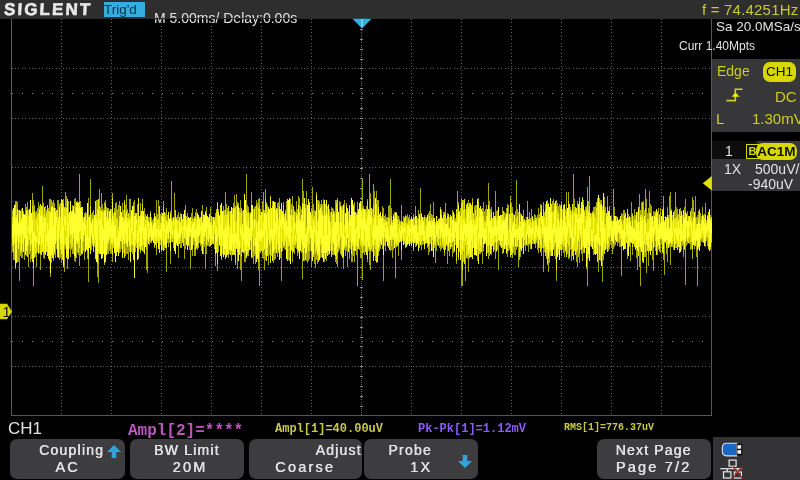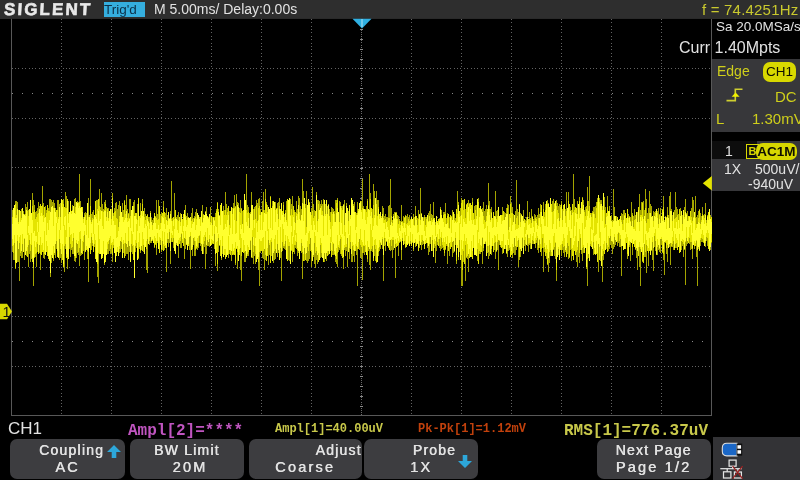--- a/index.html
+++ b/index.html
@@ -3,21 +3,21 @@
 html,body{margin:0;padding:0;width:800px;height:480px;background:#000;overflow:hidden}
 body{font-family:"Liberation Sans",sans-serif;position:relative}
 .a{position:absolute}
 .yt{color:#cfcf1b}
 .wt{color:#e2e2e2}
 </style></head><body>
 
 <div class="a" style="left:0;top:0;width:800px;height:19px;background:#2e2e2e"></div>
 <div class="a" style="left:4px;top:0px;font-weight:bold;font-size:17px;color:#e8e8e8;-webkit-text-stroke:0.6px #e8e8e8;transform:skewX(-3deg);letter-spacing:2.1px;line-height:19px">SIGLENT</div>
 <div class="a" style="left:104px;top:2px;width:41px;height:15px;background:#35aede;color:#0c2f47;font-size:13.5px;line-height:15px">Trig'd</div>
-<div class="a wt" style="left:154px;top:1px;font-size:14px;line-height:16px">M 5.00ms/ Delay:0.00s</div>
+<div class="a wt" style="left:154px;top:10px;font-size:14px;line-height:16px">M 5.00ms/ Delay:0.00s</div>
 <div class="a" style="left:702px;top:1px;font-size:15px;letter-spacing:0.2px;line-height:17px;color:#c9c92e">f = 74.4251Hz</div>
 
 <svg class="a" style="left:0;top:0" width="800" height="480" xmlns="http://www.w3.org/2000/svg">
 <g shape-rendering="crispEdges">
       <line x1="61.5" y1="18.8" x2="61.5" y2="415.9" stroke="#636363" stroke-width="1" stroke-dasharray="1 2.4"></line>
       <line x1="111.6" y1="18.8" x2="111.6" y2="415.9" stroke="#636363" stroke-width="1" stroke-dasharray="1 2.4"></line>
       <line x1="161.6" y1="18.8" x2="161.6" y2="415.9" stroke="#636363" stroke-width="1" stroke-dasharray="1 2.4"></line>
       <line x1="211.6" y1="18.8" x2="211.6" y2="415.9" stroke="#636363" stroke-width="1" stroke-dasharray="1 2.4"></line>
       <line x1="261.6" y1="18.8" x2="261.6" y2="415.9" stroke="#636363" stroke-width="1" stroke-dasharray="1 2.4"></line>
       <line x1="311.7" y1="18.8" x2="311.7" y2="415.9" stroke="#636363" stroke-width="1" stroke-dasharray="1 2.4"></line>
@@ -49,21 +49,21 @@
 <path d="M12.5 224V239M13.5 208V245M14.5 205V235M15.5 218V262M16.5 218V263M17.5 209V235M18.5 224V249M19.5 210V237M20.5 222V235M21.5 220V251M22.5 208V234M23.5 214V252M24.5 215V238M25.5 216V255M26.5 210V251M27.5 235V247M28.5 226V233M29.5 209V235M30.5 200V244M31.5 213V233M32.5 220V258M33.5 233V264M34.5 231V241M35.5 236V247M36.5 236V242M37.5 222V232M38.5 232V252M39.5 209V245M40.5 216V237M41.5 213V245M42.5 216V243M43.5 222V250M44.5 218V231M45.5 217V255M46.5 235V241M47.5 223V246M48.5 230V256M49.5 220V261M50.5 212V273M51.5 207V255M52.5 206V258M53.5 226V246M54.5 208V253M55.5 212V244M56.5 217V223M57.5 223V251M58.5 219V258M59.5 207V230M60.5 230V243M61.5 199V254M62.5 207V244M63.5 226V264M64.5 217V225M65.5 216V230M66.5 237V254M67.5 201V257M68.5 223V259M69.5 212V227M70.5 201V235M71.5 214V234M72.5 211V241M73.5 206V233M74.5 213V256M75.5 214V256M76.5 202V240M77.5 203V244M78.5 208V241M79.5 206V232M80.5 208V231M81.5 207V253M82.5 212V241M83.5 223V236M84.5 217V231M85.5 225V251M86.5 235V246M87.5 203V249M88.5 238V252M89.5 217V248M90.5 220V243M91.5 224V233M92.5 220V240M93.5 234V246M94.5 215V234M95.5 217V240M96.5 219V262M97.5 223V262M98.5 211V225M99.5 221V239M100.5 219V254M101.5 211V259M102.5 226V256M103.5 229V241M104.5 211V263M105.5 211V260M106.5 221V255M107.5 212V242M108.5 221V241M109.5 211V238M110.5 209V236M111.5 225V243M112.5 203V242M113.5 221V239M114.5 225V253M115.5 225V262M116.5 238V252M117.5 237V247M118.5 231V256M119.5 222V246M120.5 206V241M121.5 212V237M122.5 217V258M123.5 222V240M124.5 220V243M125.5 218V233M126.5 211V244M127.5 222V247M128.5 221V227M129.5 219V246M130.5 228V262M131.5 210V231M132.5 206V234M133.5 232V245M134.5 216V278M135.5 216V240M136.5 219V224M137.5 231V260M138.5 204V242M139.5 226V233M140.5 218V250M141.5 211V246M142.5 216V232M143.5 211V239M144.5 228V254M145.5 224V247M146.5 226V241M147.5 219V226M148.5 222V244M149.5 229V237M150.5 213V237M151.5 222V241M152.5 230V239M153.5 223V243M154.5 216V236M155.5 223V238M156.5 229V241M157.5 229V233M158.5 225V249M159.5 230V237M160.5 229V238M161.5 223V249M162.5 217V231M163.5 218V244M164.5 224V232M165.5 229V245M166.5 220V248M167.5 225V233M168.5 212V239M169.5 219V229M170.5 214V251M171.5 221V233M172.5 231V235M173.5 220V226M174.5 229V251M175.5 218V253M176.5 219V243M177.5 230V246M178.5 233V240M179.5 220V238M180.5 226V237M181.5 214V233M182.5 232V239M183.5 226V231M184.5 210V238M185.5 217V231M186.5 227V244M187.5 225V250M188.5 218V244M189.5 218V237M190.5 217V232M191.5 228V250M192.5 224V247M193.5 222V238M194.5 219V237M195.5 230V241M196.5 225V246M197.5 213V238M198.5 215V236M199.5 219V235M200.5 226V231M201.5 211V244M202.5 223V254M203.5 218V237M204.5 215V235M205.5 212V232M206.5 214V245M207.5 217V228M208.5 219V242M209.5 214V235M210.5 225V246M211.5 223V239M212.5 236V240M213.5 218V241M214.5 221V226M215.5 226V254M216.5 227V242M217.5 233V241M218.5 212V234M219.5 216V245M220.5 225V240M221.5 203V258M222.5 211V236M223.5 230V257M224.5 229V249M225.5 224V249M226.5 227V257M227.5 220V255M228.5 215V236M229.5 235V250M230.5 228V250M231.5 207V251M232.5 234V244M233.5 209V251M234.5 220V248M235.5 234V242M236.5 233V248M237.5 205V246M238.5 207V261M239.5 240V249M240.5 225V234M241.5 229V238M242.5 224V252M243.5 233V240M244.5 194V245M245.5 200V251M246.5 222V256M247.5 226V245M248.5 218V247M249.5 228V250M250.5 214V240M251.5 205V257M252.5 205V230M253.5 237V245M254.5 220V228M255.5 238V246M256.5 223V262M257.5 232V259M258.5 220V257M259.5 215V239M260.5 230V241M261.5 212V241M262.5 230V238M263.5 222V237M264.5 213V249M265.5 214V231M266.5 214V256M267.5 231V248M268.5 207V229M269.5 209V243M270.5 228V240M271.5 208V238M272.5 230V261M273.5 201V253M274.5 202V239M275.5 222V235M276.5 209V253M277.5 214V230M278.5 227V250M279.5 209V260M280.5 220V227M281.5 203V252M282.5 215V224M283.5 213V229M284.5 222V244M285.5 213V235M286.5 222V259M287.5 226V236M288.5 200V239M289.5 198V242M290.5 216V264M291.5 226V232M292.5 236V244M293.5 217V237M294.5 222V230M295.5 235V241M296.5 216V233M297.5 220V248M298.5 205V251M299.5 219V259M300.5 221V251M301.5 215V239M302.5 203V246M303.5 221V254M304.5 198V248M305.5 235V254M306.5 233V253M307.5 205V241M308.5 199V233M309.5 205V231M310.5 212V238M311.5 225V250M312.5 230V261M313.5 221V255M314.5 225V232M315.5 230V236M316.5 195V247M317.5 232V255M318.5 219V253M319.5 210V260M320.5 208V238M321.5 215V243M322.5 215V258M323.5 236V260M324.5 200V253M325.5 216V259M326.5 200V253M327.5 235V251M328.5 205V251M329.5 220V254M330.5 229V237M331.5 242V250M332.5 226V242M333.5 212V243M334.5 222V251M335.5 222V256M336.5 213V248M337.5 208V235M338.5 212V245M339.5 235V241M340.5 206V235M341.5 223V237M342.5 234V250M343.5 205V257M344.5 236V245M345.5 213V232M346.5 206V244M347.5 208V238M348.5 234V252M349.5 209V235M350.5 219V226M351.5 198V254M352.5 200V242M353.5 206V245M354.5 212V251M355.5 230V244M356.5 227V233M357.5 215V247M358.5 211V242M359.5 203V239M360.5 202V229M361.5 212V240M362.5 219V242M363.5 209V245M364.5 209V230M365.5 220V245M366.5 224V255M367.5 217V241M368.5 209V247M369.5 210V249M370.5 216V224M371.5 212V230M372.5 230V237M373.5 226V258M374.5 218V240M375.5 198V239M376.5 225V245M377.5 226V262M378.5 209V248M379.5 219V240M380.5 212V242M381.5 218V245M382.5 214V237M383.5 223V255M384.5 223V232M385.5 229V238M386.5 222V241M387.5 227V246M388.5 230V239M389.5 237V243M390.5 225V240M391.5 222V239M392.5 226V237M393.5 216V237M394.5 219V248M395.5 213V239M396.5 219V243M397.5 233V238M398.5 236V241M399.5 228V236M400.5 231V239M401.5 222V250M402.5 226V233M403.5 228V245M404.5 223V232M405.5 228V235M406.5 236V244M407.5 225V245M408.5 226V236M409.5 225V246M410.5 228V232M411.5 217V244M412.5 219V234M413.5 225V247M414.5 226V243M415.5 216V239M416.5 220V244M417.5 233V243M418.5 232V247M419.5 215V235M420.5 225V245M421.5 214V235M422.5 217V235M423.5 221V241M424.5 231V246M425.5 236V240M426.5 227V238M427.5 215V243M428.5 222V246M429.5 221V237M430.5 221V237M431.5 225V251M432.5 222V235M433.5 219V257M434.5 220V239M435.5 236V241M436.5 216V237M437.5 223V234M438.5 225V239M439.5 221V229M440.5 209V237M441.5 215V232M442.5 219V242M443.5 222V238M444.5 227V242M445.5 224V237M446.5 224V244M447.5 223V236M448.5 228V247M449.5 229V243M450.5 218V242M451.5 233V237M452.5 220V242M453.5 212V241M454.5 223V251M455.5 222V232M456.5 223V255M457.5 222V245M458.5 205V257M459.5 217V223M460.5 224V260M461.5 215V240M462.5 227V249M463.5 219V241M464.5 222V234M465.5 224V241M466.5 224V238M467.5 212V244M468.5 207V254M469.5 221V249M470.5 209V257M471.5 220V241M472.5 224V251M473.5 220V235M474.5 225V255M475.5 225V255M476.5 219V256M477.5 199V230M478.5 232V243M479.5 217V239M480.5 206V245M481.5 210V246M482.5 212V237M483.5 224V244M484.5 229V244M485.5 228V241M486.5 221V256M487.5 212V226M488.5 206V246M489.5 215V232M490.5 222V254M491.5 213V246M492.5 228V238M493.5 227V246M494.5 216V235M495.5 217V236M496.5 227V251M497.5 222V234M498.5 207V240M499.5 216V240M500.5 215V245M501.5 224V241M502.5 221V241M503.5 220V234M504.5 220V249M505.5 217V245M506.5 214V253M507.5 214V240M508.5 239V245M509.5 227V232M510.5 218V247M511.5 231V251M512.5 225V244M513.5 222V247M514.5 215V238M515.5 230V246M516.5 229V236M517.5 229V241M518.5 228V238M519.5 205V247M520.5 227V249M521.5 215V251M522.5 216V237M523.5 221V254M524.5 223V227M525.5 234V237M526.5 230V245M527.5 217V234M528.5 225V238M529.5 224V238M530.5 228V234M531.5 228V249M532.5 217V236M533.5 227V233M534.5 232V244M535.5 221V238M536.5 223V232M537.5 229V236M538.5 226V245M539.5 218V239M540.5 227V244M541.5 212V224M542.5 216V234M543.5 219V234M544.5 226V243M545.5 226V249M546.5 201V245M547.5 227V249M548.5 204V258M549.5 207V240M550.5 198V243M551.5 212V252M552.5 229V256M553.5 224V236M554.5 209V233M555.5 201V242M556.5 229V263M557.5 219V257M558.5 218V247M559.5 227V260M560.5 218V245M561.5 205V244M562.5 227V241M563.5 211V234M564.5 204V238M565.5 223V250M566.5 227V248M567.5 208V235M568.5 207V227M569.5 220V231M570.5 211V238M571.5 229V238M572.5 213V248M573.5 238V245M574.5 226V241M575.5 213V236M576.5 214V222M577.5 219V247M578.5 204V241M579.5 218V229M580.5 214V234M581.5 202V250M582.5 209V223M583.5 205V245M584.5 229V249M585.5 227V248M586.5 220V267M587.5 216V243M588.5 211V254M589.5 218V261M590.5 215V227M591.5 229V241M592.5 230V249M593.5 214V233M594.5 236V248M595.5 235V254M596.5 234V241M597.5 223V253M598.5 195V244M599.5 238V247M600.5 206V232M601.5 204V266M602.5 221V249M603.5 193V244M604.5 228V241M605.5 227V250M606.5 217V225M607.5 216V245M608.5 211V236M609.5 211V238M610.5 216V229M611.5 221V241M612.5 227V241M613.5 221V244M614.5 216V234M615.5 216V240M616.5 221V242M617.5 219V234M618.5 220V232M619.5 226V233M620.5 216V235M621.5 222V246M622.5 230V246M623.5 230V250M624.5 216V249M625.5 232V238M626.5 223V234M627.5 217V237M628.5 223V256M629.5 218V241M630.5 222V242M631.5 226V243M632.5 221V239M633.5 229V244M634.5 229V241M635.5 231V240M636.5 212V248M637.5 222V251M638.5 210V247M639.5 231V242M640.5 217V247M641.5 221V252M642.5 217V247M643.5 243V255M644.5 216V244M645.5 221V234M646.5 231V240M647.5 233V246M648.5 232V248M649.5 228V238M650.5 213V255M651.5 217V250M652.5 216V237M653.5 227V248M654.5 216V233M655.5 217V229M656.5 209V254M657.5 218V239M658.5 228V245M659.5 219V248M660.5 223V239M661.5 216V237M662.5 221V241M663.5 212V249M664.5 222V242M665.5 217V241M666.5 229V240M667.5 217V240M668.5 218V248M669.5 228V244M670.5 211V243M671.5 211V243M672.5 231V237M673.5 213V231M674.5 228V248M675.5 228V234M676.5 222V238M677.5 229V240M678.5 220V247M679.5 228V234M680.5 216V252M681.5 211V241M682.5 231V239M683.5 210V240M684.5 219V249M685.5 212V241M686.5 215V227M687.5 221V241M688.5 221V237M689.5 217V227M690.5 220V225M691.5 223V235M692.5 233V248M693.5 218V245M694.5 212V241M695.5 230V243M696.5 228V240M697.5 224V250M698.5 222V247M699.5 223V250M700.5 229V238M701.5 222V234M702.5 216V230M703.5 220V235M704.5 224V246M705.5 215V241M706.5 226V233M707.5 217V230M708.5 220V233M709.5 209V251M710.5 219V247M711.5 222V234" stroke="#ffff2e" stroke-width="1"></path>
 </g>
 <polygon points="352.5,18.8 371.5,18.8 362,28.6" fill="#2fb0e2"></polygon>
 <line x1="362" y1="19" x2="362" y2="27" stroke="#9fdcf2" stroke-width="1.2"></line>
 <polygon points="0,303.8 7,303.8 12,311.5 7,319.2 0,319.2" fill="#d8d800"></polygon>
 <text x="2.5" y="317" font-size="14.5" fill="#111">1</text>
 <polygon points="711.9,176 711.9,190.6 702.8,183.3" fill="#e3e300"></polygon>
 </svg>
 
 <div class="a wt" style="left:716px;top:19px;font-size:13.5px;white-space:nowrap">Sa 20.0MSa/s</div>
-<div class="a wt" style="left:679px;top:39px;font-size:16px;white-space:nowrap">Curr 1.40Mpts</div>
+<div class="a wt" style="left:679px;top:39px;font-size:12px;white-space:nowrap">Curr 1.40Mpts</div>
 
 <div class="a" style="left:712px;top:59px;width:88px;height:73px;background:#37373a"></div>
 <div class="a yt" style="left:717px;top:63px;font-size:14px">Edge</div>
 <div class="a" style="left:763px;top:62px;width:33px;height:20px;background:#d8d800;border-radius:7px;color:#101000;font-size:13.5px;text-align:center;line-height:20px">CH1</div>
 <svg class="a" style="left:712px;top:84px" width="48" height="28" xmlns="http://www.w3.org/2000/svg">
 <polyline points="14.5,16.6 23.3,16.6 23.3,5.2 30.5,5.2" fill="none" stroke="#cfcf30" stroke-width="1.6"></polyline>
 <polygon points="19.6,12.8 27.6,12.8 23.6,8.4" fill="#f0f000"></polygon>
 </svg>
 <div class="a yt" style="left:775px;top:88px;font-size:15px">DC</div>
 <div class="a yt" style="left:716px;top:110px;font-size:15px">L</div>
@@ -74,39 +74,39 @@
 <div class="a wt" style="left:725px;top:143px;font-size:14px">1</div>
 <div class="a" style="left:746px;top:144px;width:11px;height:13px;border:1px solid #d8d800;color:#d8d800;font-size:11px;font-weight:bold;text-align:center;line-height:13px">B</div>
 <div class="a" style="left:756px;top:143px;width:41px;height:17px;background:#d8d800;border-radius:7px;color:#101000;font-size:13.5px;font-weight:bold;text-align:center;line-height:17px">AC1M</div>
 <div class="a wt" style="left:724px;top:161px;font-size:14px">1X</div>
 <div class="a wt" style="left:755px;top:161px;font-size:14px">500uV/</div>
 <div class="a wt" style="left:748px;top:176px;font-size:14px">-940uV</div>
 
 <div class="a wt" style="left:8px;top:419px;font-size:17px">CH1</div>
 <div class="a" style="left:128px;top:422px;font-family:'Liberation Mono',monospace;font-size:16px;font-weight:bold;color:#c055c0">Ampl[2]=****</div>
 <div class="a" style="left:275px;top:422px;font-family:'Liberation Mono',monospace;font-size:12px;font-weight:bold;color:#c8c84a">Ampl[1]=40.00uV</div>
-<div class="a" style="left:418px;top:422px;font-family:'Liberation Mono',monospace;font-size:12px;font-weight:bold;color:#c2410c">Pk-Pk[1]=1.12mV</div>
-<div class="a" style="left:564px;top:422px;font-family:'Liberation Mono',monospace;font-size:16px;font-weight:bold;color:#c8c84a">RMS[1]=776.37uV</div>
+<div class="a" style="left:418px;top:422px;font-family:'Liberation Mono',monospace;font-size:12px;font-weight:bold;color:#8b5cf6">Pk-Pk[1]=1.12mV</div>
+<div class="a" style="left:564px;top:422px;font-family:'Liberation Mono',monospace;font-size:10px;font-weight:bold;color:#c8c84a">RMS[1]=776.37uV</div>
 
 <div class="a" style="left:713px;top:437px;width:87px;height:43px;background:#333336"></div>
 <div class="a" style="left:10px;top:439px;width:115px;height:40px;background:#3d3d40;border-radius:7px"></div>
 <div class="a wt" style="left:14px;top:442px;width:115px;text-align:center;font-size:14px;letter-spacing:1.2px;text-shadow:0.5px 0 0 #e2e2e2">Coupling</div>
 <div class="a wt" style="left:10px;top:459px;width:115px;text-align:center;font-size:14.5px;letter-spacing:2.2px;text-shadow:0.5px 0 0 #e2e2e2">AC</div>
 <div class="a" style="left:130px;top:439px;width:113.5px;height:40px;background:#3d3d40;border-radius:7px"></div>
 <div class="a wt" style="left:130px;top:442px;width:113.5px;text-align:center;font-size:14px;letter-spacing:1.2px;text-shadow:0.5px 0 0 #e2e2e2">BW Limit</div>
 <div class="a wt" style="left:130px;top:459px;width:120px;text-align:center;font-size:14.5px;letter-spacing:2.2px;text-shadow:0.5px 0 0 #e2e2e2">20M</div>
 <div class="a" style="left:248.5px;top:439px;width:113px;height:40px;background:#3d3d40;border-radius:7px"></div>
 <div class="a wt" style="left:248.5px;top:442px;width:113px;text-align:right;font-size:14px;letter-spacing:1.2px;text-shadow:0.5px 0 0 #e2e2e2">Adjust</div>
 <div class="a wt" style="left:248.5px;top:459px;width:113px;text-align:center;font-size:14.5px;letter-spacing:2.2px;text-shadow:0.5px 0 0 #e2e2e2">Coarse</div>
 <div class="a" style="left:364px;top:439px;width:114px;height:40px;background:#3d3d40;border-radius:7px"></div>
-<div class="a wt" style="left:364px;top:442px;width:92px;text-align:right;font-size:14px;letter-spacing:1.2px;text-shadow:0.5px 0 0 #e2e2e2">Probe</div>
+<div class="a wt" style="left:364px;top:442px;width:92px;text-align:center;font-size:14px;letter-spacing:1.2px;text-shadow:0.5px 0 0 #e2e2e2">Probe</div>
 <div class="a wt" style="left:364px;top:459px;width:114px;text-align:center;font-size:14.5px;letter-spacing:2.2px;text-shadow:0.5px 0 0 #e2e2e2">1X</div>
 <div class="a" style="left:596.5px;top:439px;width:114px;height:40px;background:#3d3d40;border-radius:7px"></div>
 <div class="a wt" style="left:596.5px;top:442px;width:114px;text-align:center;font-size:14px;letter-spacing:1.2px;text-shadow:0.5px 0 0 #e2e2e2">Next Page</div>
-<div class="a wt" style="left:596.5px;top:459px;width:114px;text-align:center;font-size:14.5px;letter-spacing:2.2px;text-shadow:0.5px 0 0 #e2e2e2">Page 1/2</div>
+<div class="a wt" style="left:596.5px;top:459px;width:114px;text-align:center;font-size:14.5px;letter-spacing:2.2px;text-shadow:0.5px 0 0 #e2e2e2">Page 7/2</div>
 
 <svg class="a" style="left:106px;top:445px" width="16" height="14" xmlns="http://www.w3.org/2000/svg">
 <polygon points="8,0 15,7 10.3,7 10.3,13 5.7,13 5.7,7 1,7" fill="#2da7da"></polygon>
 </svg>
 <svg class="a" style="left:457px;top:455px" width="16" height="14" xmlns="http://www.w3.org/2000/svg">
 <polygon points="8,13 15,6 10.3,6 10.3,0 5.7,0 5.7,6 1,6" fill="#2da7da"></polygon>
 </svg>
 
 <svg class="a" style="left:713px;top:437px" width="87" height="43" xmlns="http://www.w3.org/2000/svg">
 <path d="M24 6.3 L13.8 6.3 Q9.3 6.3 9.3 10.9 L9.3 14.3 Q9.3 18.9 13.8 18.9 L24 18.9 Z" fill="#1b67c6" stroke="#dedede" stroke-width="1.1"></path>

